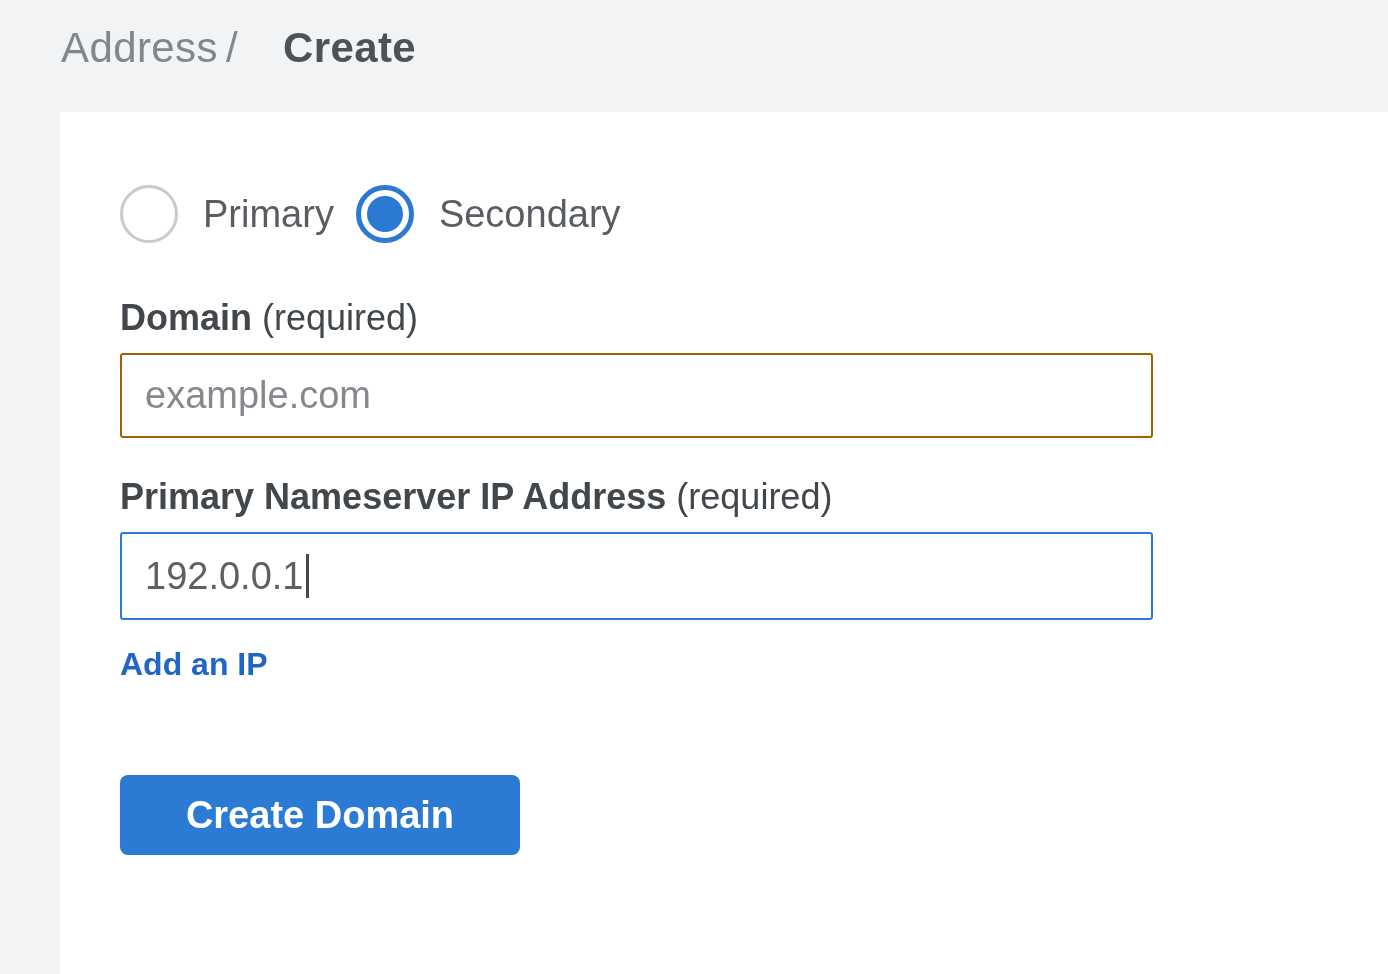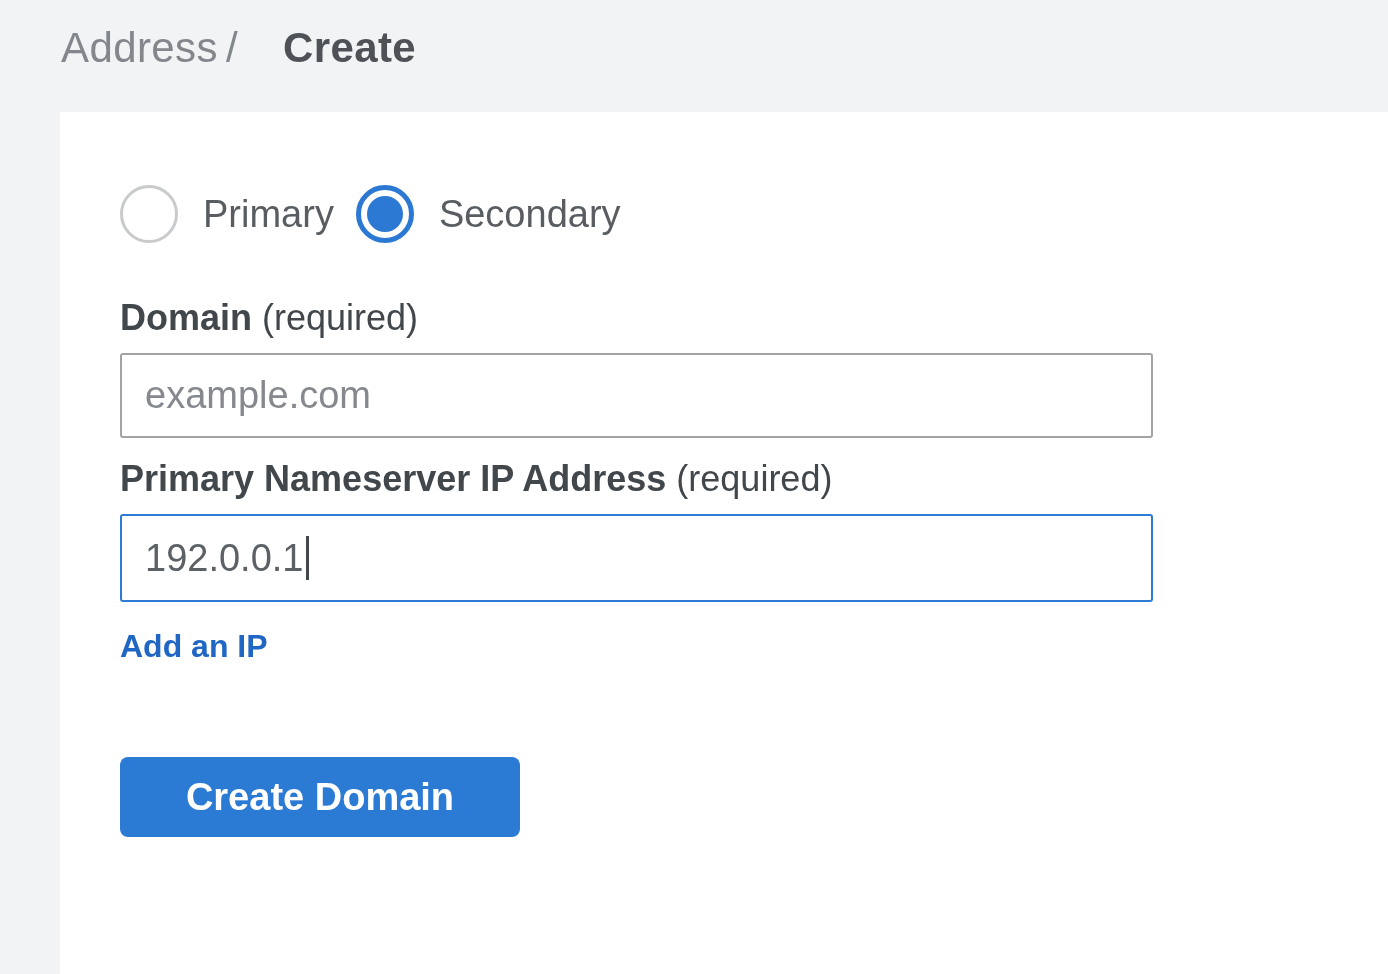--- a/index.html
+++ b/index.html
@@ -45,27 +45,27 @@
     border: 3px solid #c8cacc; background: #fff;
     display: flex; align-items: center; justify-content: center;
     flex: none;
   }
   .radio-option.selected .radio-circle { border: 5px solid #2b79d2; }
   .radio-dot { width: 36px; height: 36px; border-radius: 50%; background: transparent; }
   .radio-option.selected .radio-dot { background: #2b79d2; }
   .radio-label { font-size: 38px; color: #595d62; margin-left: 25px; }
 
   
-  .field { margin-bottom: 20px; }
+  .field { margin-bottom: 38px; }
   .field-label { font-size: 36px; color: #42474c; margin-bottom: 14px; }
   .field-label .label-strong { font-weight: bold; }
   .text-input {
     display: block;
     width: 1033px; height: 85px;
-    border: 2px solid #a3a3a3; border-radius: 3px;
+    border: 2px solid #a16207; border-radius: 3px;
     background: #fff;
     font-family: inherit; font-size: 38px; color: #5c6166;
     padding: 0 23px;
     outline: none;
   }
   .text-input::placeholder { color: #85888c; opacity: 1; }
   .fake-input {
     width: 1033px; height: 88px;
     border: 2px solid #2e7bd6; border-radius: 3px;
     background: #fff;

